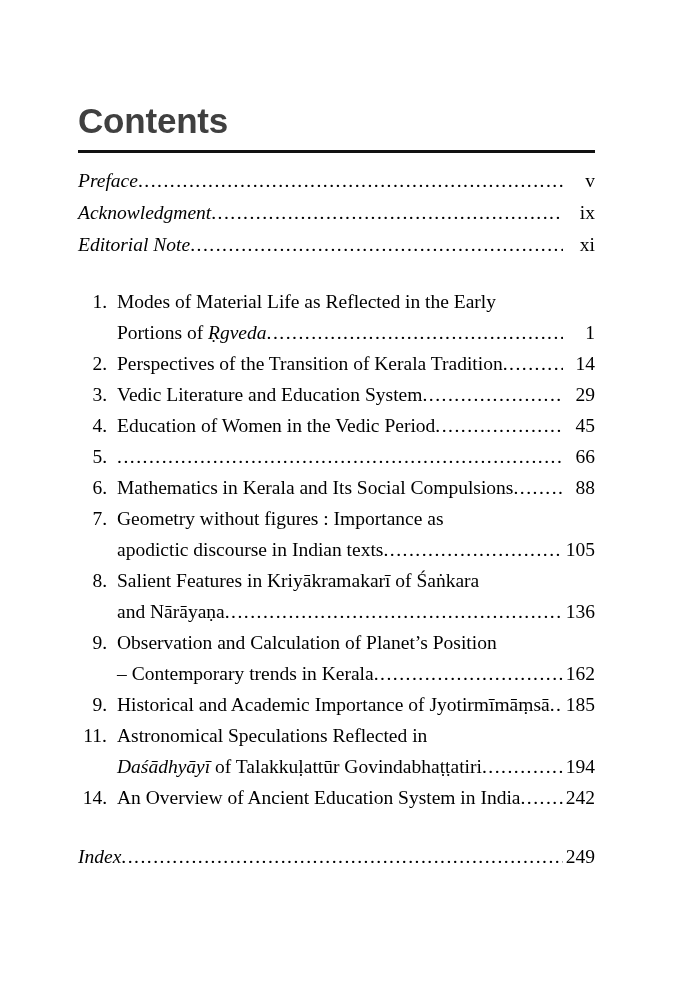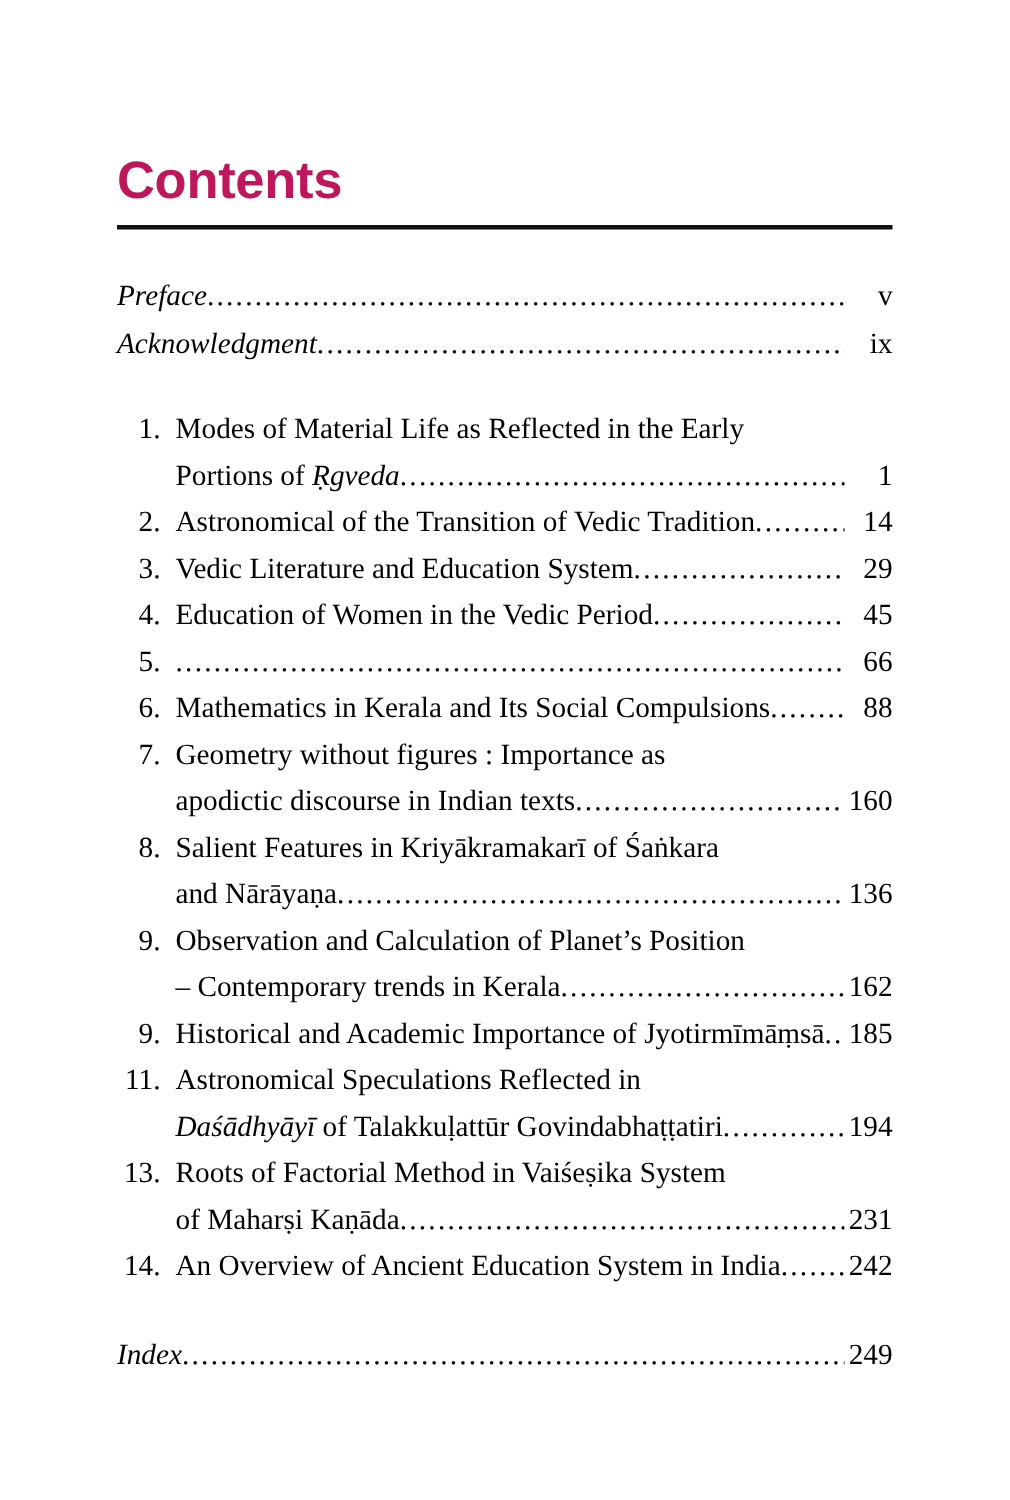--- a/index.html
+++ b/index.html
@@ -25,32 +25,32 @@
 
   
   .toc-title {
     font-family: "Liberation Sans", sans-serif;
     font-weight: bold;
     font-size: 35px;
     line-height: 1;
     letter-spacing: -0.2px;
     padding-top: 103px;
     margin: 0;
-    color: #be185d;
+    color: #404040;
   }
   .title-rule {
     margin-top: 12px;
     height: 3px;
     background: #121212;
     width: 100%;
   }
 
   
   .front-matter {
-    margin-top: 29px;
+    margin-top: 12px;
   }
   .entry {
     display: flex;
     align-items: flex-start;
     font-size: 19.5px;
     line-height: 31px;
   }
 
   
   .fm-row {
@@ -141,20 +141,25 @@
       <span class="leader"></span>
       <span class="pageno">v</span>
     </div>
 
     <div class="entry fm-row">
       <span class="fm-label">Acknowledgment</span>
       <span class="leader"></span>
       <span class="pageno">ix</span>
     </div>
 
+    <div class="entry fm-row">
+      <span class="fm-label">Editorial Note</span>
+      <span class="leader"></span>
+      <span class="pageno">xi</span>
+    </div>
 
   </div>
 
   <div class="chapters">
 
     <div class="chapter">
       <span class="ch-num">1.</span>
       <div class="ch-body">
         <div class="ch-line">
           <span class="ch-text">Modes of Material Life as Reflected in the Early</span>
@@ -165,21 +170,21 @@
           <span class="leader"></span>
           <span class="pageno">1</span>
         </div>
       </div>
     </div>
 
     <div class="chapter">
       <span class="ch-num">2.</span>
       <div class="ch-body">
         <div class="ch-line">
-          <span class="ch-text">Astronomical of the Transition of Vedic Tradition</span>
+          <span class="ch-text">Perspectives of the Transition of Kerala Tradition</span>
           <span class="leader"></span>
           <span class="pageno">14</span>
         </div>
       </div>
     </div>
 
     <div class="chapter">
       <span class="ch-num">3.</span>
       <div class="ch-body">
         <div class="ch-line">
@@ -224,21 +229,21 @@
 
     <div class="chapter">
       <span class="ch-num">7.</span>
       <div class="ch-body">
         <div class="ch-line">
           <span class="ch-text">Geometry without figures : Importance as</span>
         </div>
         <div class="ch-line">
           <span class="ch-text">apodictic discourse in Indian texts</span>
           <span class="leader"></span>
-          <span class="pageno">160</span>
+          <span class="pageno">105</span>
         </div>
       </div>
     </div>
 
     <div class="chapter">
       <span class="ch-num">8.</span>
       <div class="ch-body">
         <div class="ch-line">
           <span class="ch-text">Salient Features in Kriyākramakarī of Śaṅkara</span>
         </div>
@@ -284,33 +289,20 @@
         <div class="ch-line">
           <span class="ch-text ital">Daśādhyāyī</span>
           <span class="ch-text"> of Talakkuḷattūr Govindabhaṭṭatiri</span>
           <span class="leader"></span>
           <span class="pageno">194</span>
         </div>
       </div>
     </div>
 
 
-    <div class="chapter">
-      <span class="ch-num">13.</span>
-      <div class="ch-body">
-        <div class="ch-line">
-          <span class="ch-text">Roots of Factorial Method in Vaiśeṣika System</span>
-        </div>
-        <div class="ch-line">
-          <span class="ch-text">of Maharṣi Kaṇāda</span>
-          <span class="leader"></span>
-          <span class="pageno">231</span>
-        </div>
-      </div>
-    </div>
 
     <div class="chapter">
       <span class="ch-num">14.</span>
       <div class="ch-body">
         <div class="ch-line">
           <span class="ch-text">An Overview of Ancient Education System in India</span>
           <span class="leader"></span>
           <span class="pageno">242</span>
         </div>
       </div>

